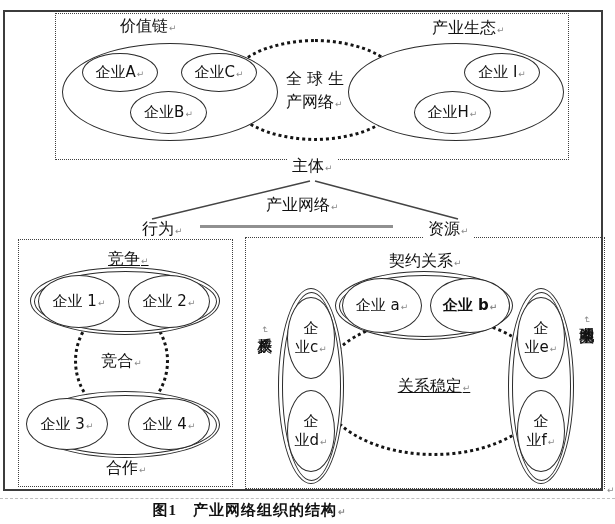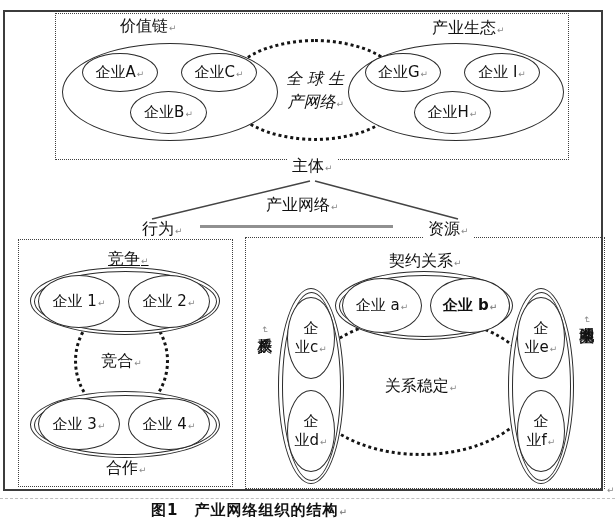--- a/index.html
+++ b/index.html
@@ -15,31 +15,31 @@
     justify-content:center; }
   .group { z-index:2; }
   .firm { z-index:3; font-size:15px; }
   .ring { position:absolute; inset:2.5px; border:1.1px solid #2b2b2b; border-radius:50%; }
   .dotel { position:absolute; border:3px dotted #141414; border-radius:50%;
     z-index:1; display:flex; align-items:center; justify-content:center;
     box-sizing:border-box; }
   .lab { position:absolute; font-size:16px; white-space:nowrap; z-index:4; line-height:1.1; }
   .gapfill { background:#fff; padding:0 4px; }
   .pmark { color:#8a8a8a; font-size:9px; margin-left:1px; }
-  .gpntext { font-size:16px; text-align:right; line-height:1.45; z-index:1;font-style:italic; }
+  .gpntext { font-size:16px; text-align:left; line-height:1.45; z-index:1; }
   .stack { display:flex; flex-direction:column; align-items:center; line-height:1.25; }
   .vtext { position:absolute; writing-mode:vertical-rl; font-size:15px; z-index:4;
     line-height:1.05; }
   .graybar { position:absolute; left:200px; top:225px; width:193px; height:3px;
     background:#909090; }
   .lines { position:absolute; left:0; top:0; z-index:2; pointer-events:none; }
   .gridline { position:absolute; left:0; top:498px; width:615px; height:0;
     border-top:1px dashed #bfbfbf; }
   .caption { position:absolute; left:0; top:501px; width:499px; text-align:center;
-    font-size:15px; font-weight:600; letter-spacing:1px; }
+    font-size:15px; font-weight:600; letter-spacing:1px;font-family:Liberation Serif, serif; }
   .stray-mark { position:absolute; left:606px; top:485px; }
 </style>
 </head>
 <body>
 
 <div class="canvas">
 
   <div class="outer-border"></div>
 
   <div class="dbox" style="left:55px;top:13px;width:514px;height:147px;"></div>
@@ -62,23 +62,20 @@
     <span><span>企业C</span><span class="pmark">↵</span></span>
   </div>
   <div class="el firm" style="left:130px;top:91px;width:77px;height:43px;">
     <span><span>企业B</span><span class="pmark">↵</span></span>
   </div>
 
   <div class="lab" style="left:432px;top:19px;">
     <span>产业生态</span><span class="pmark">↵</span>
   </div>
   <div class="el group" style="left:348px;top:43px;width:216px;height:98px;"></div>
-  <div class="el firm" style="left:365px;top:53px;width:76px;height:39px;">
-    <span><span>企业G</span><span class="pmark">↵</span></span>
-  </div>
   <div class="el firm" style="left:414px;top:91px;width:77px;height:43px;">
     <span><span>企业H</span><span class="pmark">↵</span></span>
   </div>
   <div class="el firm" style="left:464px;top:53px;width:76px;height:39px;">
     <span><span>企业 I</span><span class="pmark">↵</span></span>
   </div>
 
   <div class="lab gapfill" style="left:288px;top:157px;">
     <span>主体</span><span class="pmark">↵</span>
   </div>
@@ -115,38 +112,38 @@
   <div class="el firm" style="left:38px;top:275px;width:82px;height:53px;">
     <span><span>企业 1</span><span class="pmark">↵</span></span>
   </div>
   <div class="el firm" style="left:128px;top:275px;width:82px;height:53px;">
     <span><span>企业 2</span><span class="pmark">↵</span></span>
   </div>
 
   <div class="el group" style="left:30px;top:391px;width:190px;height:67px;">
     <i class="ring"></i>
   </div>
-  <div class="el firm" style="left:38px;top:398px;width:82px;height:52px;">
+  <div class="el firm" style="left:26px;top:398px;width:82px;height:52px;">
     <span><span>企业 3</span><span class="pmark">↵</span></span>
   </div>
   <div class="el firm" style="left:128px;top:398px;width:82px;height:52px;">
     <span><span>企业 4</span><span class="pmark">↵</span></span>
   </div>
 
   <div class="lab" style="left:106px;top:459px;">
     <span>合作</span><span class="pmark">↵</span>
   </div>
 
   <div class="dbox" style="left:245px;top:237px;width:360px;height:252px;"></div>
 
   <div class="lab" style="left:389px;top:252px;">
     <span>契约关系</span><span class="pmark">↵</span>
   </div>
 
-  <div class="dotel" style="left:306px;top:316px;width:230px;height:140px;">
+  <div class="dotel" style="left:319px;top:316px;width:230px;height:140px;text-decoration:underline;">
     <span style="font-size:16px;z-index:1;"><span>关系稳定</span><span class="pmark">↵</span></span>
   </div>
 
   <div class="el group" style="left:335px;top:271px;width:178px;height:69px;">
     <i class="ring"></i>
   </div>
   <div class="el firm" style="left:342px;top:278px;width:80px;height:55px;">
     <span><span>企业 a</span><span class="pmark">↵</span></span>
   </div>
   <div class="el firm" style="left:430px;top:278px;width:80px;height:55px;font-weight:bold;">

